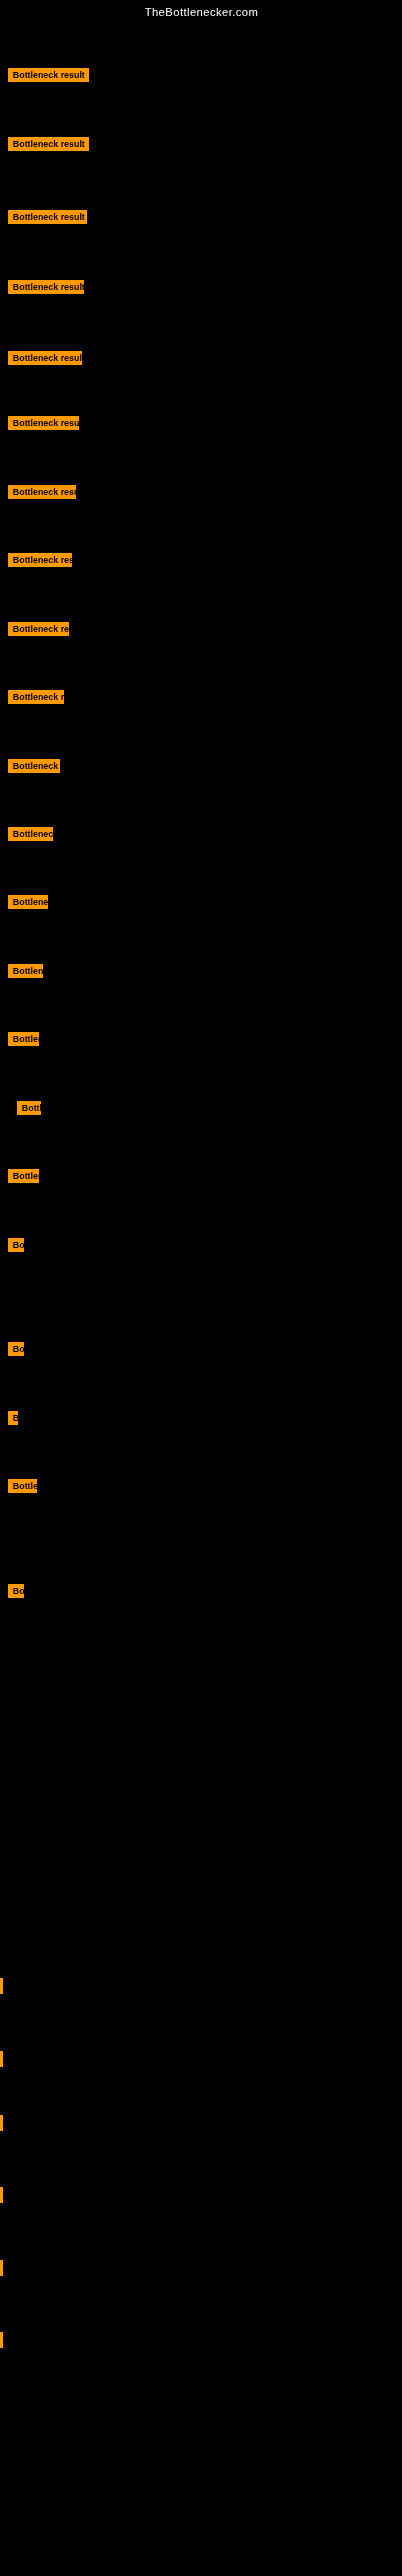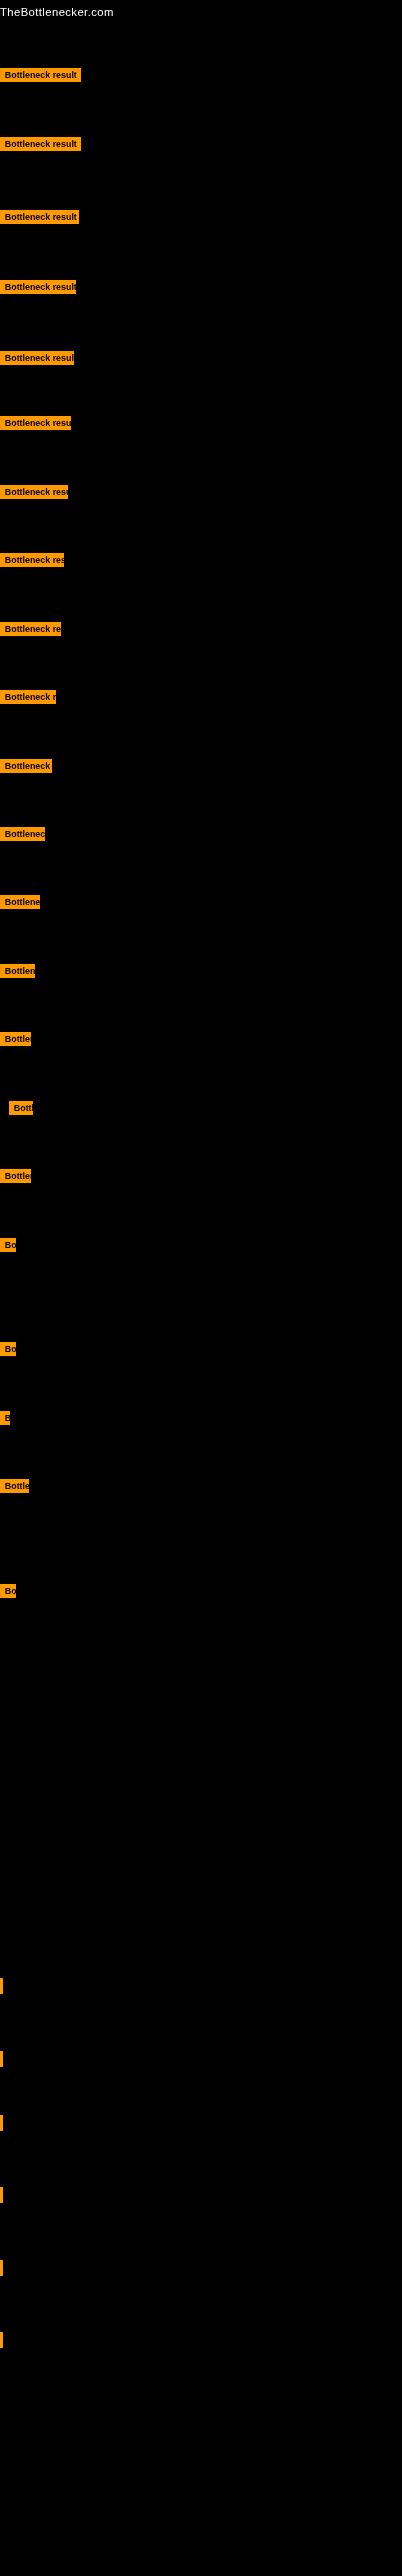--- a/index.html
+++ b/index.html
@@ -4,37 +4,37 @@
   <style>
     * { margin: 0; padding: 0; box-sizing: border-box; }
     body {
       background: #000;
       width: 403px;
       min-height: 2576px;
       font-family: Arial, sans-serif;
       position: relative;
     }
     .site-title {
-      text-align: left;
+      text-align: center;
       color: #fff;
       font-size: 11.3px;
       padding: 6.4px 0 3.2px 0;
       letter-spacing: 0.4px;
     }
     .badge {
       display: inline-block;
       background: #f90;
       color: #000;
       font-size: 8.9px;
       font-weight: bold;
       padding: 2.4px 4.8px;
       white-space: nowrap;
       overflow: hidden;
       position: absolute;
-      left: 0;
+      left: 8px;
     }
   </style>
 </head>
 <body>
 
 <div class="site-title">TheBottlenecker.com</div>
 
 <div id="badges-container" style="position:relative; width:403px; height:2576px;">
     <div class="badge" style="top: 46px; max-width: 81px;">Bottleneck result</div>
     <div class="badge" style="top: 115px; max-width: 81px;">Bottleneck result</div>

